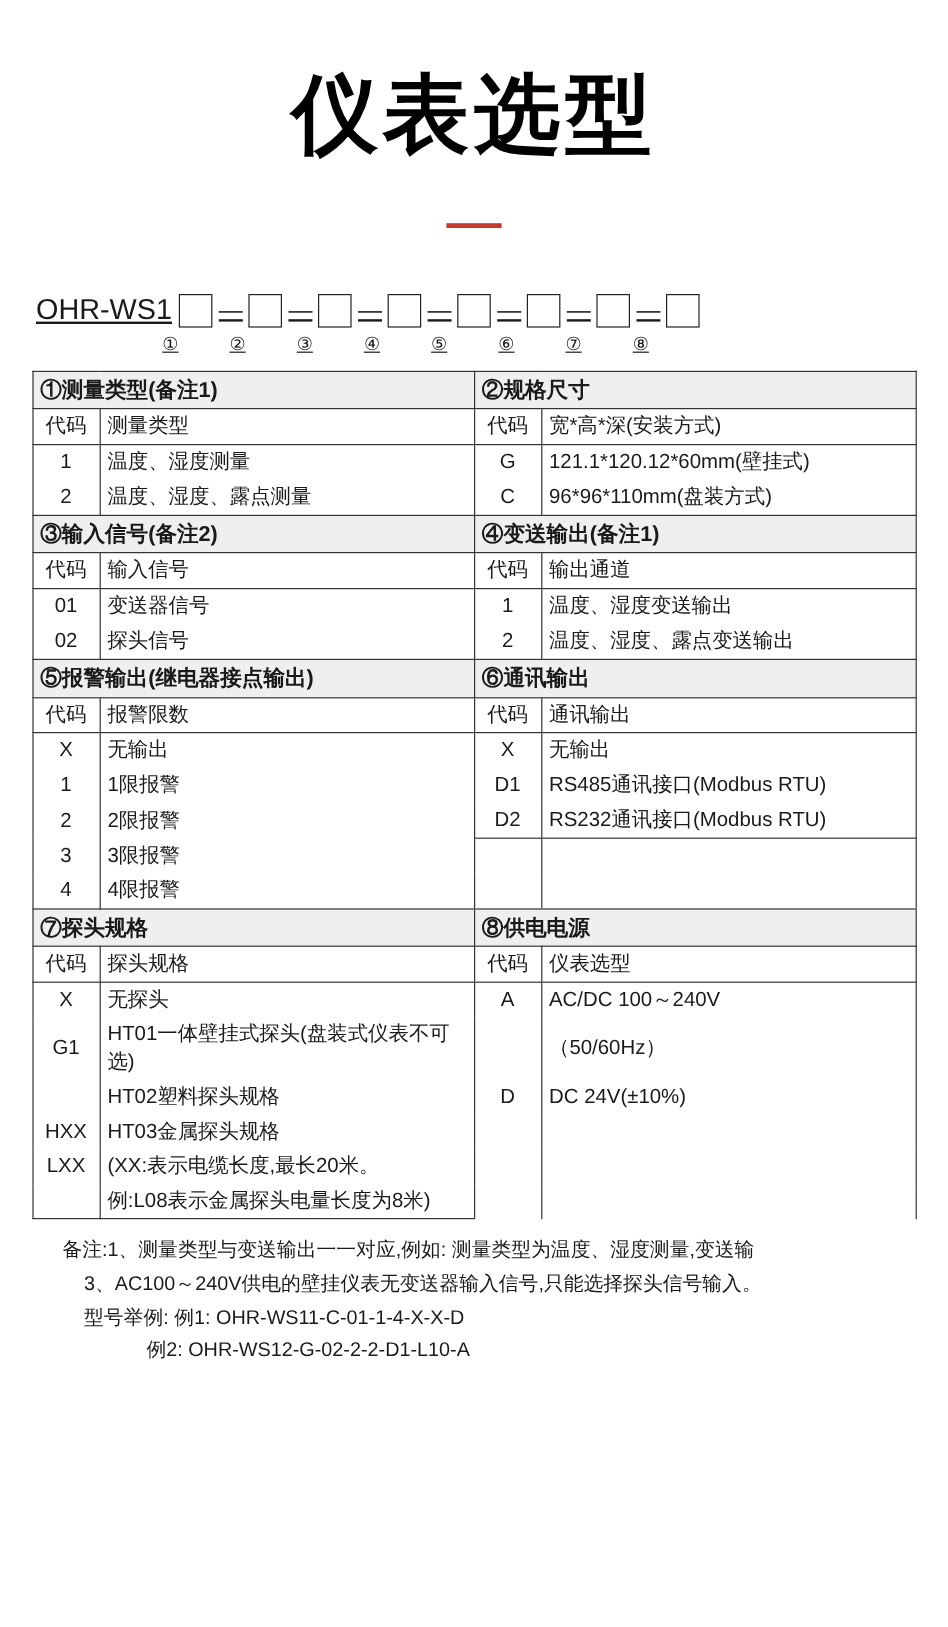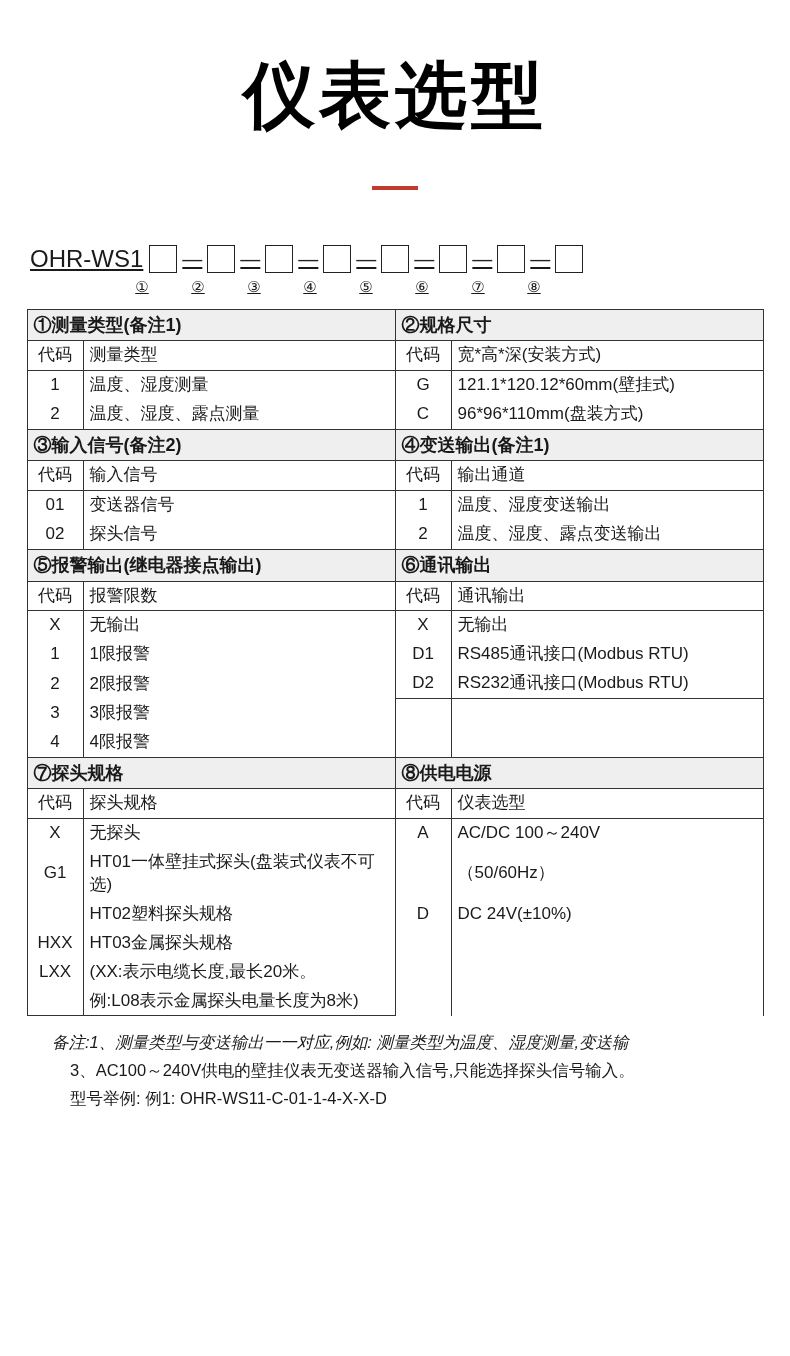--- a/index.html
+++ b/index.html
@@ -114,21 +114,21 @@
   }
   
   .remarks {
     margin: 14px 26px 0 26px;
     font-size: 16.5px;
     line-height: 1.55;
   }
   .remarks p {
     margin: 0 0 2px 0;
   }
-  .r-indent1 { text-indent: 0; padding-left: 26px; font-style: italic; }
+  .r-indent1 { text-indent: 0; padding-left: 26px; }
   .r-indent2 { padding-left: 44px; }
   .r-indent3 { padding-left: 44px; }
   .ex-line { padding-left: 44px; }
   .ex-line2 { padding-left: 96px; }
 </style>
 </head>
 <body>
 
 <div class="page">
 
@@ -315,15 +315,16 @@
 
   <div class="remarks">
     <p class="r-indent1">
       <span>备注:</span><span>1、测量类型与变送输出一一对应,例如: 测量类型为温度、湿度测量,变送输</span>
     </p>
     <p class="r-indent3">3、AC100～240V供电的壁挂仪表无变送器输入信号,只能选择探头信号输入。</p>
     <p class="ex-line">
       <span>型号举例:</span>
       <span>例1: OHR-WS11-C-01-1-4-X-X-D</span>
     </p>
+    <p class="ex-line2">例2: OHR-WS12-G-02-2-2-D1-L10-A</p>
   </div>
 
 </div>
 
 </body></html>

